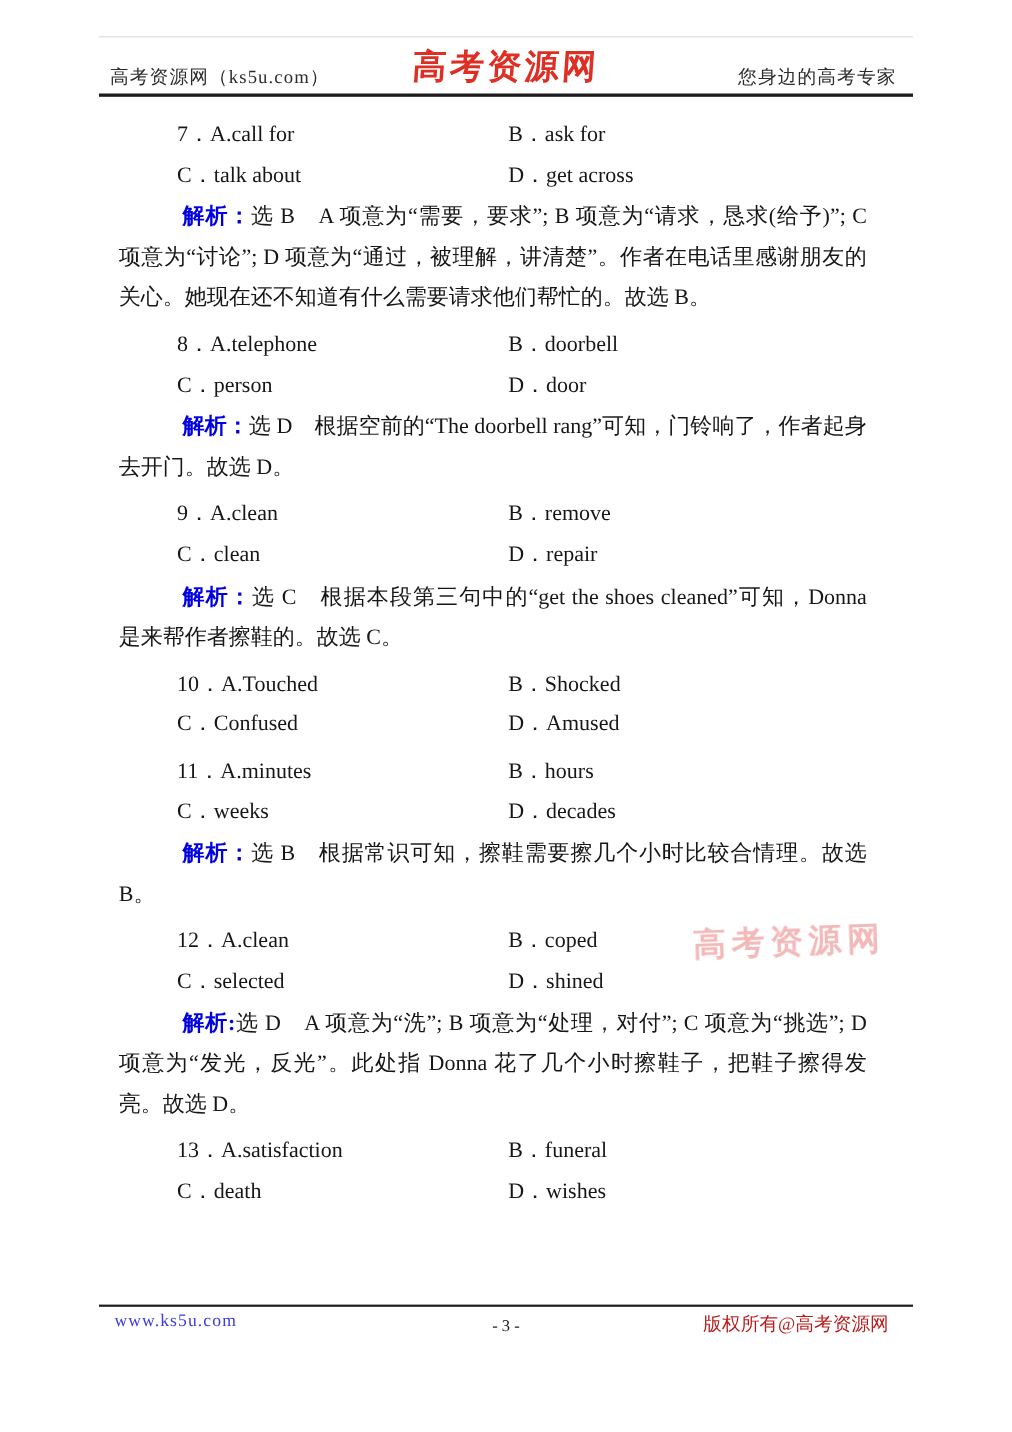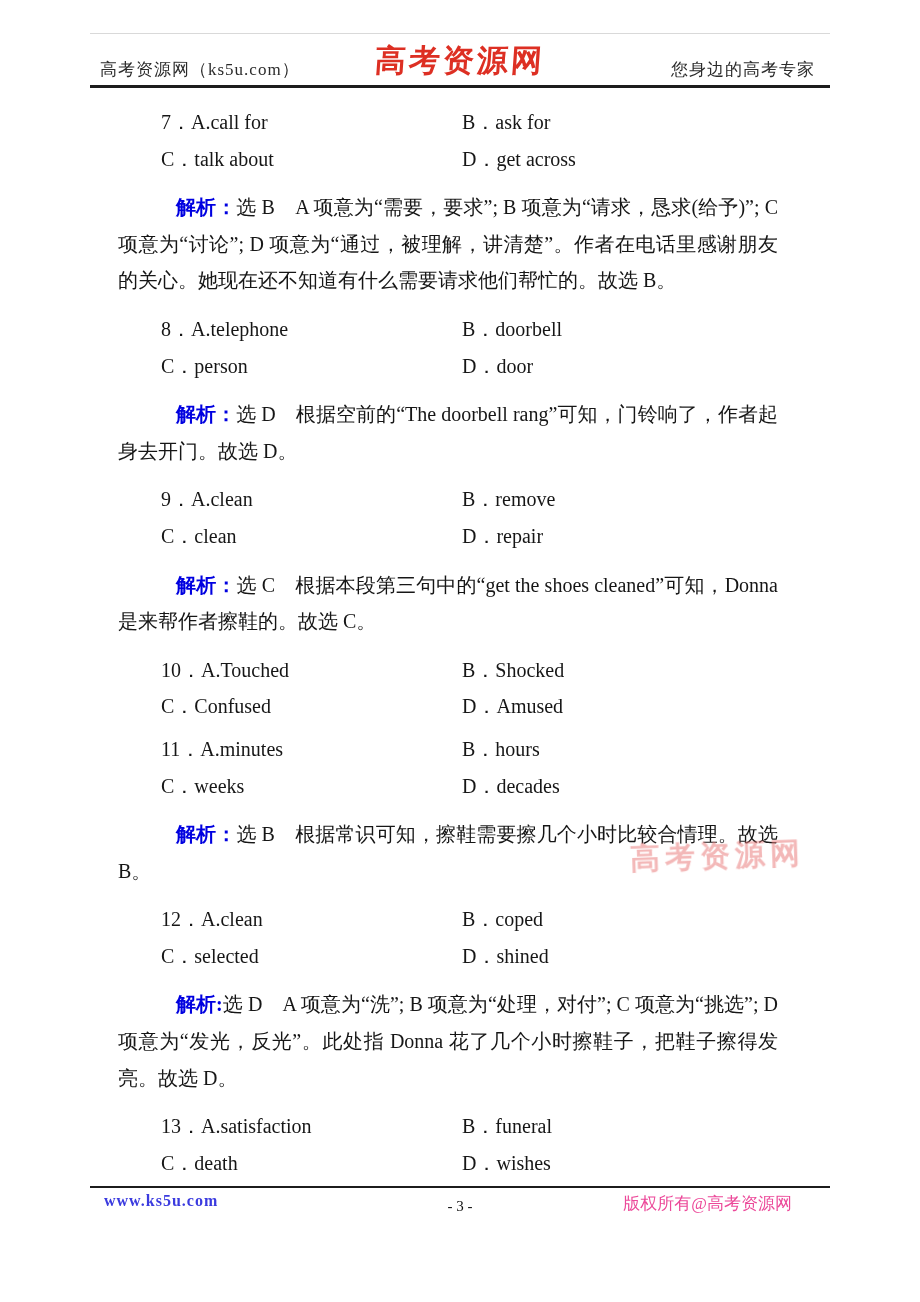--- a/index.html
+++ b/index.html
@@ -14,33 +14,33 @@
             transform:skewX(-4deg);}
   .hdr-tagline{position:absolute;top:58px;right:105px;font-size:17px;color:#2b2b2b;letter-spacing:1px;}
   .hdr-rule{position:absolute;top:85px;left:90px;width:740px;height:3px;background:#1c1c1c;}
 
   
   .content{position:absolute;top:104px;left:106px;width:684px;}
   .question{margin:0 0 6px 0;}
   .opt-row{position:relative;line-height:36.6px;white-space:nowrap;}
   .opt-left{display:inline-block;margin-left:55px;}
   .opt-right{position:absolute;left:356px;top:0;}
-  .analysis{margin:12px;line-height:36.6px;text-indent:58px;text-align:justify;}
+  .analysis{margin:2px;line-height:36.6px;text-indent:58px;text-align:justify;}
   .analysis-label{color:#0000e0;font-weight:bold;}
 
   
   .watermark{position:absolute;top:836px;left:630px;font-size:30px;letter-spacing:5px;
              color:rgba(233,125,125,0.55);transform:rotate(-2deg);font-weight:bold;
              filter:blur(0.4px);pointer-events:none;}
 
   
   .ftr-rule{position:absolute;top:1186px;left:90px;width:740px;height:2px;background:#1c1c1c;}
-  .ftr-url{position:absolute;top:1192px;left:104px;font-size:16px;color:#3b3bdf;letter-spacing:1px;font-weight:bold;}
+  .ftr-url{position:absolute;top:1192px;left:104px;font-size:16px;color:#3b3bdf;letter-spacing:1px;}
   .ftr-page{position:absolute;top:1198px;left:0;width:920px;text-align:center;font-size:15px;color:#111111;}
-  .ftr-copy{position:absolute;top:1192px;right:128px;font-size:17px;color:#ec4899;}
+  .ftr-copy{position:absolute;top:1192px;right:112px;font-size:17px;color:#b91c1c;}
 </style>
 </head>
 <body>
 
 <div class="page">
 
   <div class="top-faint-rule"></div>
 
   <div>
     <span class="hdr-site">高考资源网（ks5u.com）</span>

